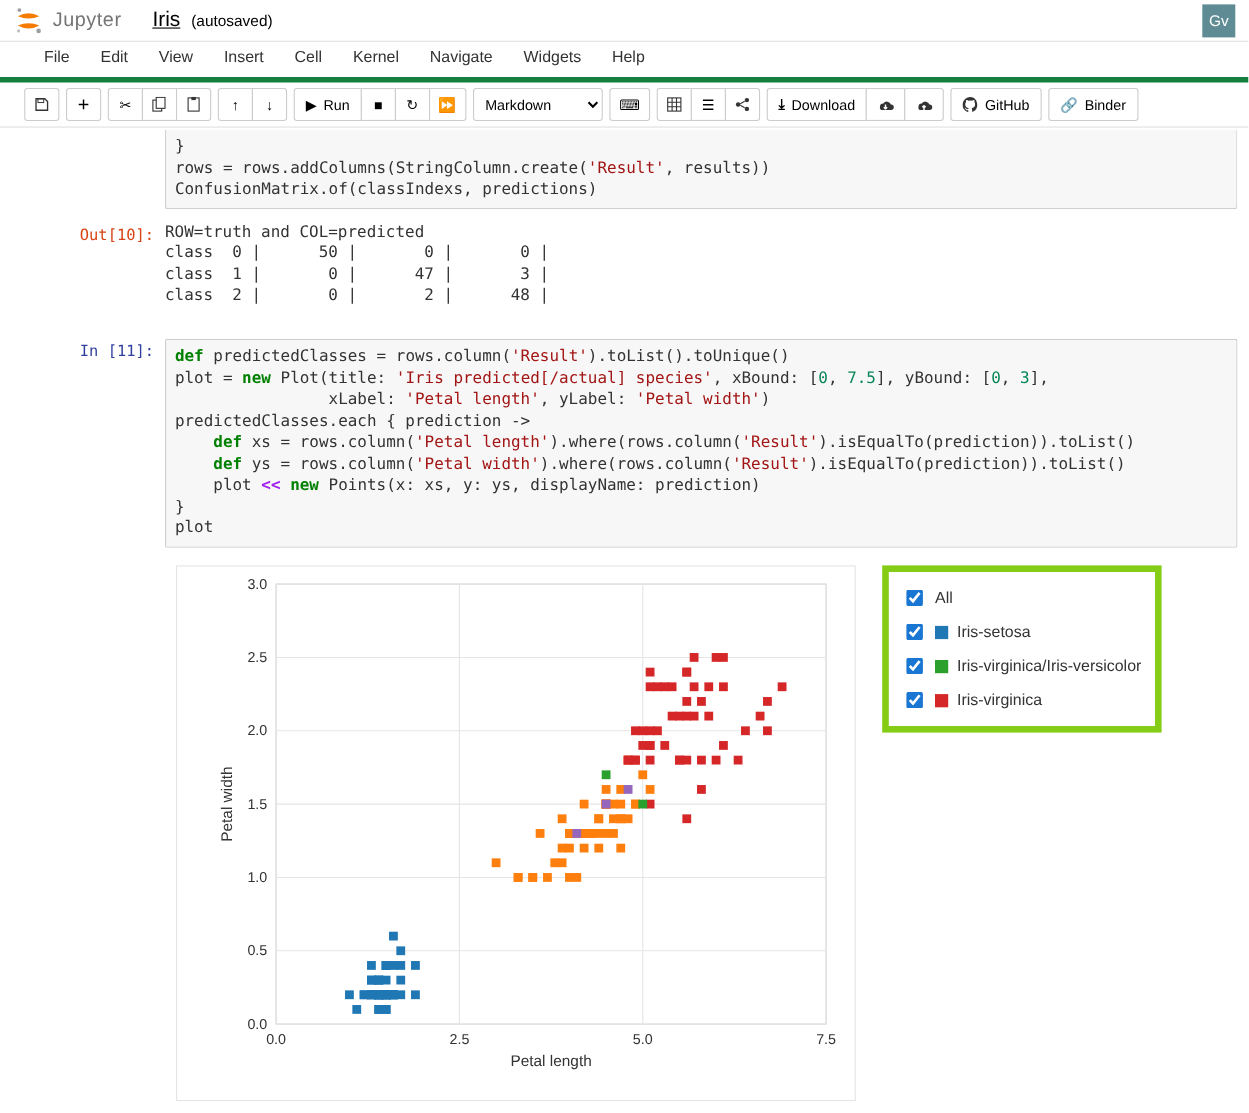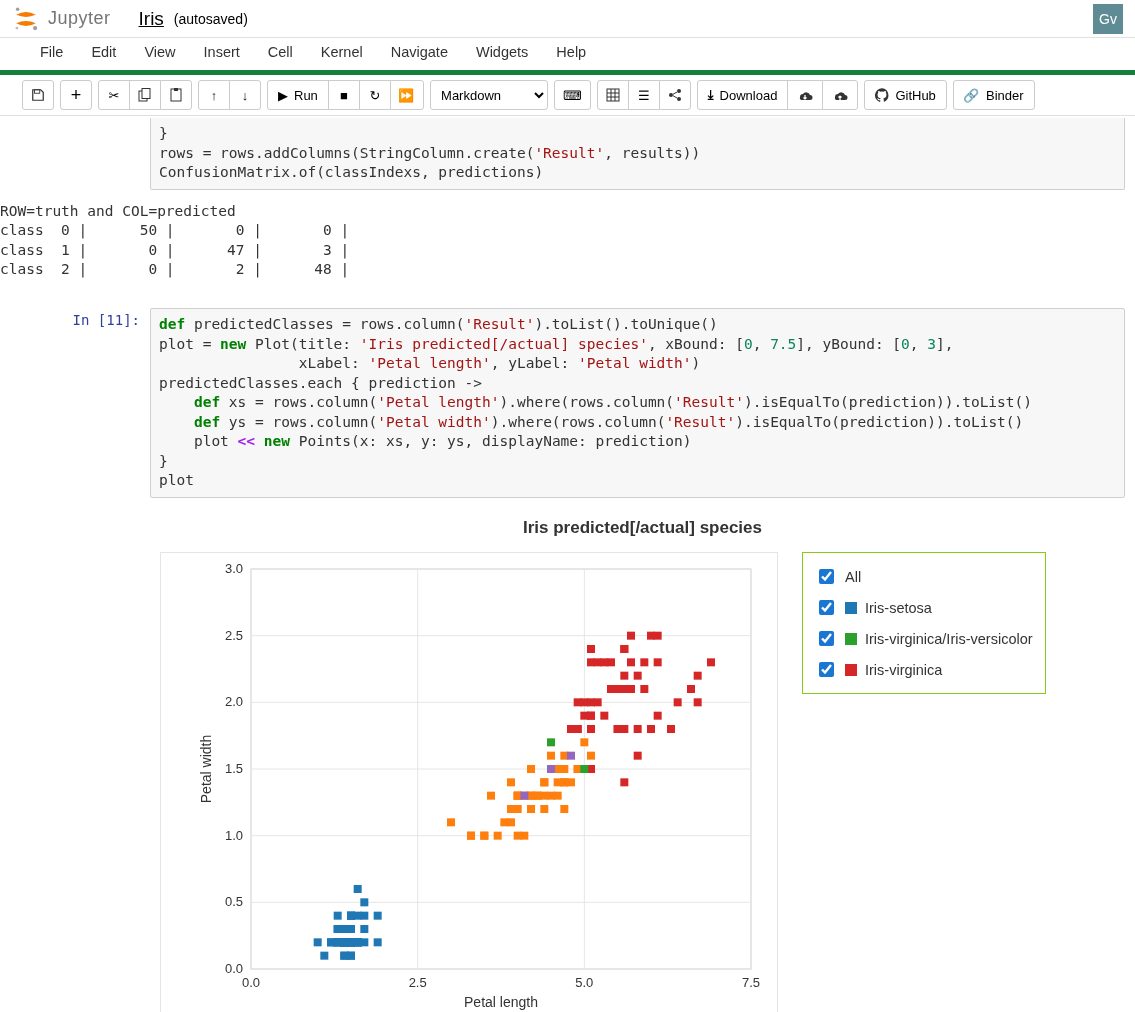--- a/index.html
+++ b/index.html
@@ -29,21 +29,21 @@
   pre.code, pre.out { margin:0; font-family:"DejaVu Sans Mono", Menlo, Consolas, monospace; font-size:14.5px; line-height:1.35; white-space:pre; }
   .input_area { background:#f7f7f7; border:1px solid #cfcfcf; padding:6px 8px; border-radius:2px; }
   .s  { color:#a31515; } 
   .k  { color:#008000; font-weight:bold; }
   .m  { color:#098658; }
   .op { color:#a020f0; font-weight:bold;}
   .plot-wrap { padding-top:14px; }
   .plot-title { font-weight:700; font-size:17px; text-align:center; margin: 4px 0 14px 150px; }
   .plot-row { display:flex; align-items:flex-start; gap:24px; padding-left:160px;}
   .plot-area { position:relative; border:1px solid #e5e5e5; padding:6px; }
-  .legend-box { border:1px solid #84cc16; padding:8px 12px; font-size:14.5px; }
+  .legend-box { border:6px solid #84cc16; padding:8px 12px; font-size:14.5px; }
   .legend-box label { display:flex; align-items:center; gap:8px; padding:5px 0; white-space:nowrap; }
   .swatch { width:12px; height:12px; display:inline-block; }
   input[type=checkbox] { accent-color:#1976d2; width:15px; height:15px; }
 </style>
 </head>
 <body>
 
 <div class="header">
   <div class="logo">
     <svg width="28" height="28" viewBox="0 0 40 40">
@@ -188,20 +188,21 @@
     <div class="cell-body">
         <div class="input_area" style="border-top:none;border-radius:0 0 2px 2px;">
 <pre class="code">}
 rows = rows.addColumns(StringColumn.create(<span class="s">'Result'</span>, results))
 ConfusionMatrix.of(classIndexs, predictions)</pre>
     </div>
       </div>
   </div>
 
   <div class="cell" style="margin-top:8px;">
+    <div class="prompt out">Out[10]:</div>
     <div class="cell-body">
       <pre class="out">ROW=truth and COL=predicted
 class  0 |      50 |       0 |       0 |
 class  1 |       0 |      47 |       3 |
 class  2 |       0 |       2 |      48 |</pre>
     </div>
   </div>
 
   <div class="cell" style="margin-top:24px;">
     <div class="prompt in">In [11]:</div>
@@ -214,21 +215,20 @@
     <span class="k">def</span> xs = rows.column(<span class="s">'Petal length'</span>).where(rows.column(<span class="s">'Result'</span>).isEqualTo(prediction)).toList()
     <span class="k">def</span> ys = rows.column(<span class="s">'Petal width'</span>).where(rows.column(<span class="s">'Result'</span>).isEqualTo(prediction)).toList()
     plot <span class="op">&lt;&lt;</span> <span class="k">new</span> Points(x: xs, y: ys, displayName: prediction)
 }
 plot</pre>
     </div>
       </div>
   </div>
 
   <div class="plot-wrap">
-    <div class="plot-title">Iris predicted[/actual] species</div>
     <div class="plot-row">
       <div class="plot-area">
         <svg id="scatter-svg" width="604" height="470">
             <rect x="84" y="10" width="500" height="400" fill="#fff" stroke="#d0d0d0"></rect>
             <line x1="84" y1="10" x2="84" y2="410" stroke="#e5e5e5"></line>
             <text x="84" y="428" text-anchor="middle" font-size="13" fill="#333">0.0</text>
             <line x1="250.66666666666666" y1="10" x2="250.66666666666666" y2="410" stroke="#e5e5e5"></line>
             <text x="250.66666666666666" y="428" text-anchor="middle" font-size="13" fill="#333">2.5</text>
             <line x1="417.3333333333333" y1="10" x2="417.3333333333333" y2="410" stroke="#e5e5e5"></line>
             <text x="417.3333333333333" y="428" text-anchor="middle" font-size="13" fill="#333">5.0</text>

